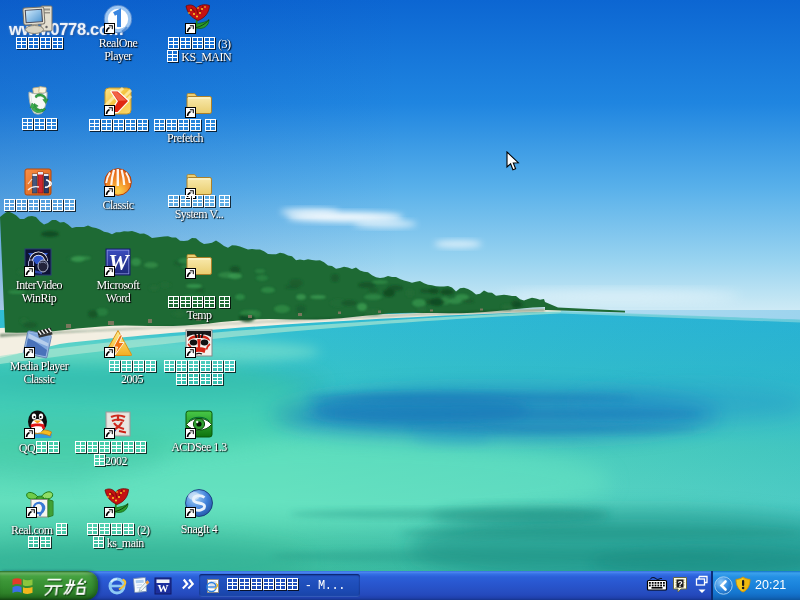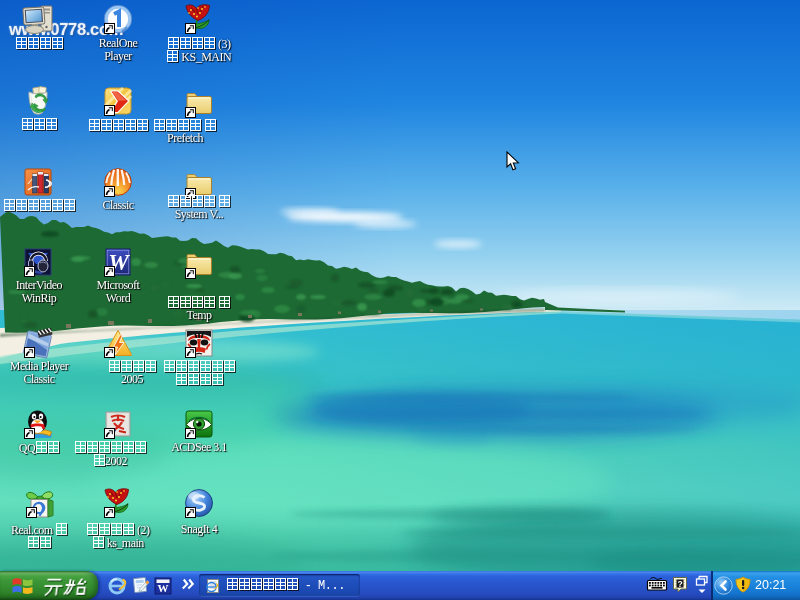--- a/index.html
+++ b/index.html
@@ -507,21 +507,21 @@
 <circle cx="14.2" cy="14" r="1.2" fill="#dff2df"></circle>
 <path d="M6,13 C10,8 22,8 26,13" stroke="#063" stroke-width="1" fill="none"></path>
     </svg></div>
 <div class="arr" style="left:185px;top:428px">
     <svg width="9" height="9" viewBox="0 0 9 9">
       <path d="M1.5,8 Q1.8,4.8 4.5,3.5" stroke="#000" stroke-width="1.6" fill="none"></path>
       <path d="M3.5,1.2 L7.8,1.2 L7.8,5.5 Z" fill="#000"></path>
       <path d="M4.6,2.2 L6.8,2.2 L6.8,4.4 Z" fill="#fff"></path>
     </svg>
   </div>
-<div class="lbl" style="left:134px;top:441px;width:130px">ACDSee 3.1</div>
+<div class="lbl" style="left:134px;top:441px;width:130px">ACDSee 1.3</div>
 <div class="icon" style="left:24px;top:487px"><svg width="32" height="32" viewBox="0 0 32 32">
       <path d="M14,10 C8,3 1,5 3,9.5 C4.5,13 10,12.5 15,10.8 Z" fill="#6fcc4a" stroke="#1e7a14" stroke-width="1"></path>
 <path d="M17,10 C22,2.5 30,4 28.5,9 C27,12.8 21,12 16.5,10.8 Z" fill="#8fdd66" stroke="#1e7a14" stroke-width="1"></path>
 <path d="M12,11 C14,8.5 18,8.5 20,11 C18,13 14,13 12,11 Z" fill="#3fa32f" stroke="#1e7a14" stroke-width=".8"></path>
 <path d="M21,11.5 C23.5,12.5 25.5,13.5 27,15" stroke="#2f921f" stroke-width="2" fill="none"></path>
 <path d="M7,12.5 L24,12.5 L24,30 L7,30 Z" fill="#f6f6ef" stroke="#90908a" stroke-width="1"></path>
 <path d="M24,12.5 L29,14 L29,28.5 L24,30 Z" fill="#4fb040" stroke="#2a7a20" stroke-width="1"></path>
 <path d="M25.2,13.5 L25.2,29 M27,14 L27,28.5" stroke="#2f8a24" stroke-width=".8"></path>
 <circle cx="15" cy="21" r="5.2" fill="none" stroke="#3a7ad4" stroke-width="2.2"></circle>
 <path d="M15,15.8 C19.5,16.5 20,22 17,26.5 L15.5,29" stroke="#3a7ad4" stroke-width="2" fill="none"></path>

